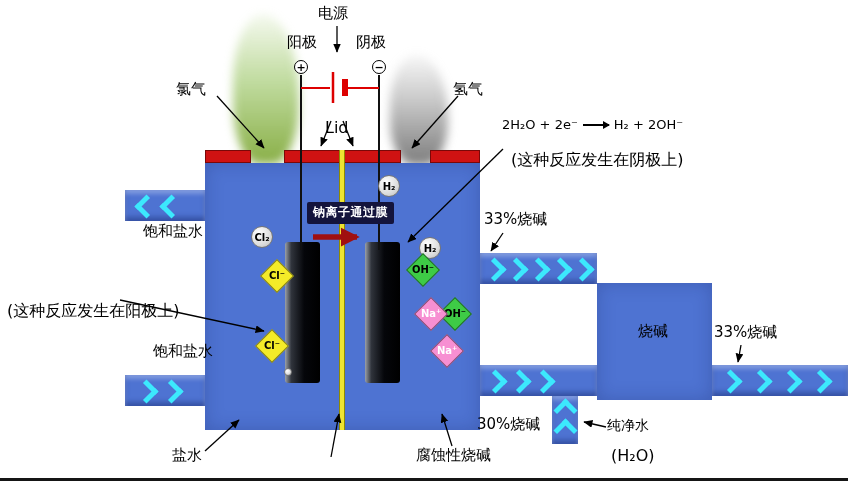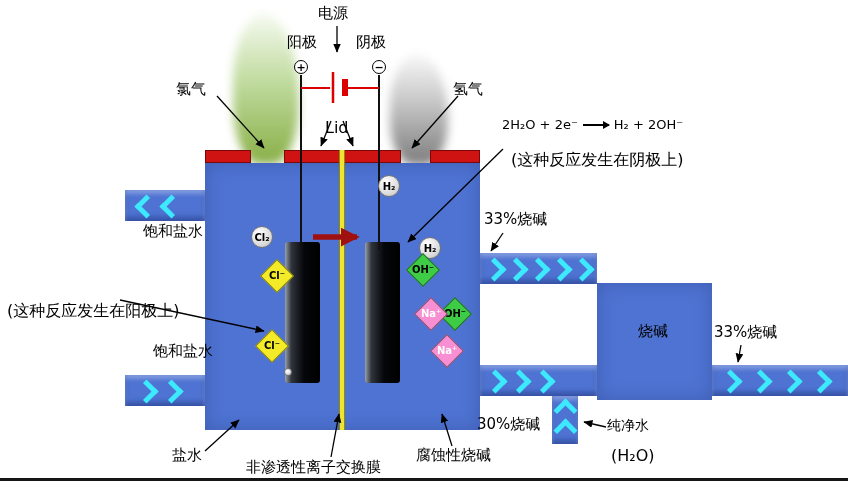--- a/index.html
+++ b/index.html
@@ -90,20 +90,21 @@
 
   <div class="lid" style="left:205px;width:46px"></div>
   <div class="lid" style="left:284px;width:117px"></div>
   <div class="lid" style="left:430px;width:50px"></div>
 
   <div class="electrode" style="left:285px;top:242px"></div>
   <div class="electrode" style="left:365px;top:242px"></div>
   <div class="membrane"></div>
   <div class="bubble tiny" style="left:284px;top:368px"></div>
 
+  <div class="banner">钠离子通过膜</div>
 
   <div class="bubble" style="left:251px;top:226px">
       <span>Cl₂</span>
     </div>
   <div class="bubble" style="left:378px;top:175px">
       <span>H₂</span>
     </div>
   <div class="bubble" style="left:419px;top:237px">
       <span>H₂</span>
     </div>
@@ -185,16 +186,15 @@
   <div class="lbl" style="left:153px;top:343px">饱和盐水</div>
 
   <div class="lbl" style="left:484px;top:211px">33%烧碱</div>
   <div class="lbl" style="left:638px;top:323px">烧碱</div>
   <div class="lbl" style="left:714px;top:324px">33%烧碱</div>
   <div class="lbl" style="left:477px;top:416px">30%烧碱</div>
   <div class="lbl md" style="left:607px;top:417px">纯净水</div>
   <div class="lbl sm" style="left:611px;top:435px">(H₂O)</div>
 
   <div class="lbl" style="left:172px;top:447px">盐水</div>
-  <div class="lbl" style="left:246px;top:459px">非渗透性离子交换膜</div>
   <div class="lbl" style="left:416px;top:447px">腐蚀性烧碱</div>
 
 </div>
 
 </body></html>

